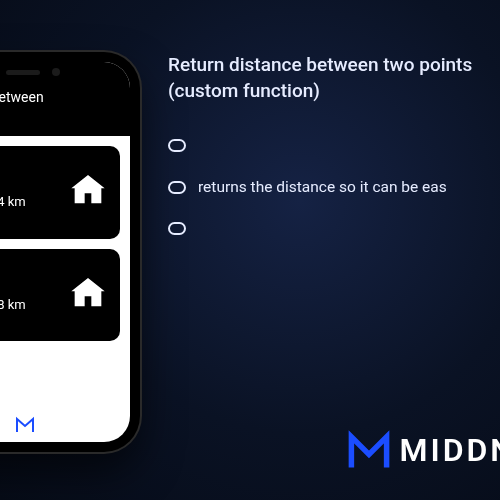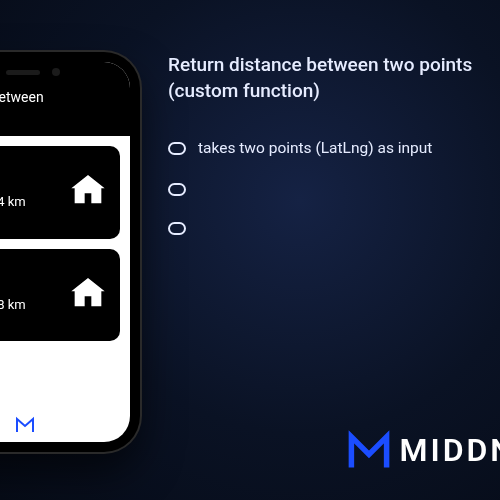--- a/index.html
+++ b/index.html
@@ -198,24 +198,24 @@
     </div>
   </div>
 </div>
 
 <div class="copy">
   <h1 style="white-space: pre-line;">Return distance between two points
 (custom function)</h1>
   <ul class="bullets">
     <li>
       <span class="ring"></span>
-      <span>takes two points (LatLng) as input</span>
     </li>
     <li>
       <span class="ring"></span>
+      <span>returns the distance so it can be eas</span>
     </li>
     <li>
       <span class="ring"></span>
     </li>
   </ul>
 </div>
 
 <div class="brand">
   <svg width="44" height="44" viewBox="0 0 40 40">
     <path d="M4 36 V8 L20 24 L36 8 V36" stroke="#1b4dff" stroke-width="5" fill="none" stroke-linejoin="miter"></path>

